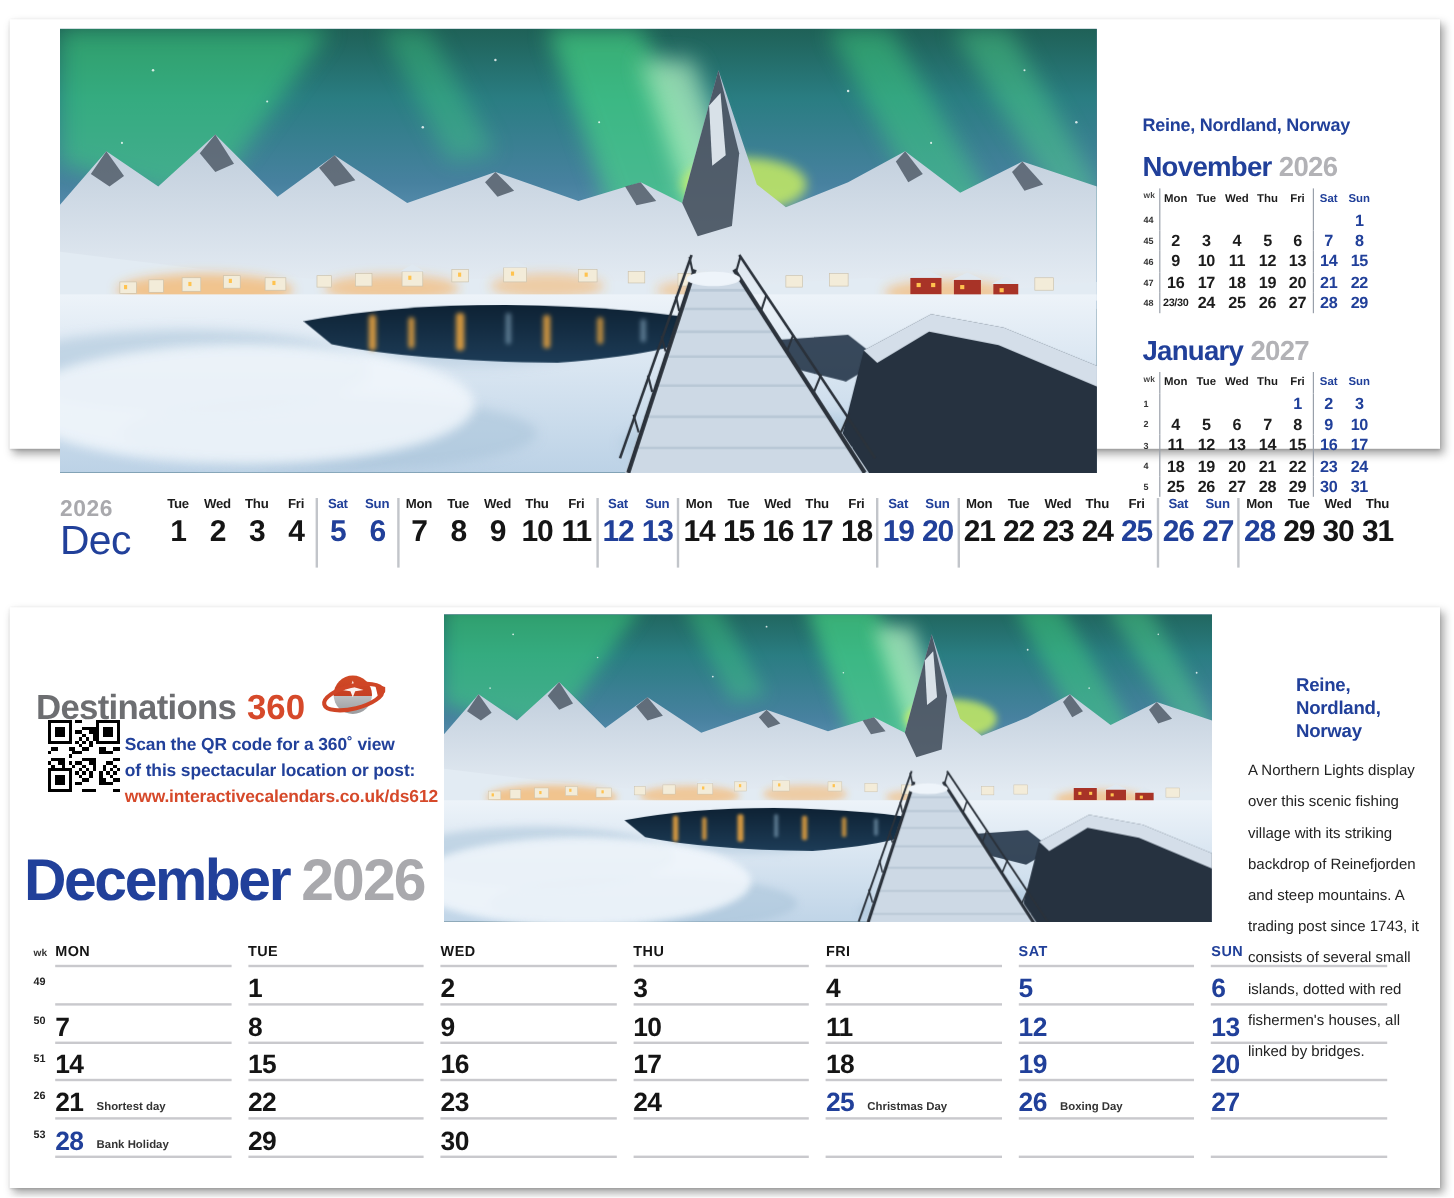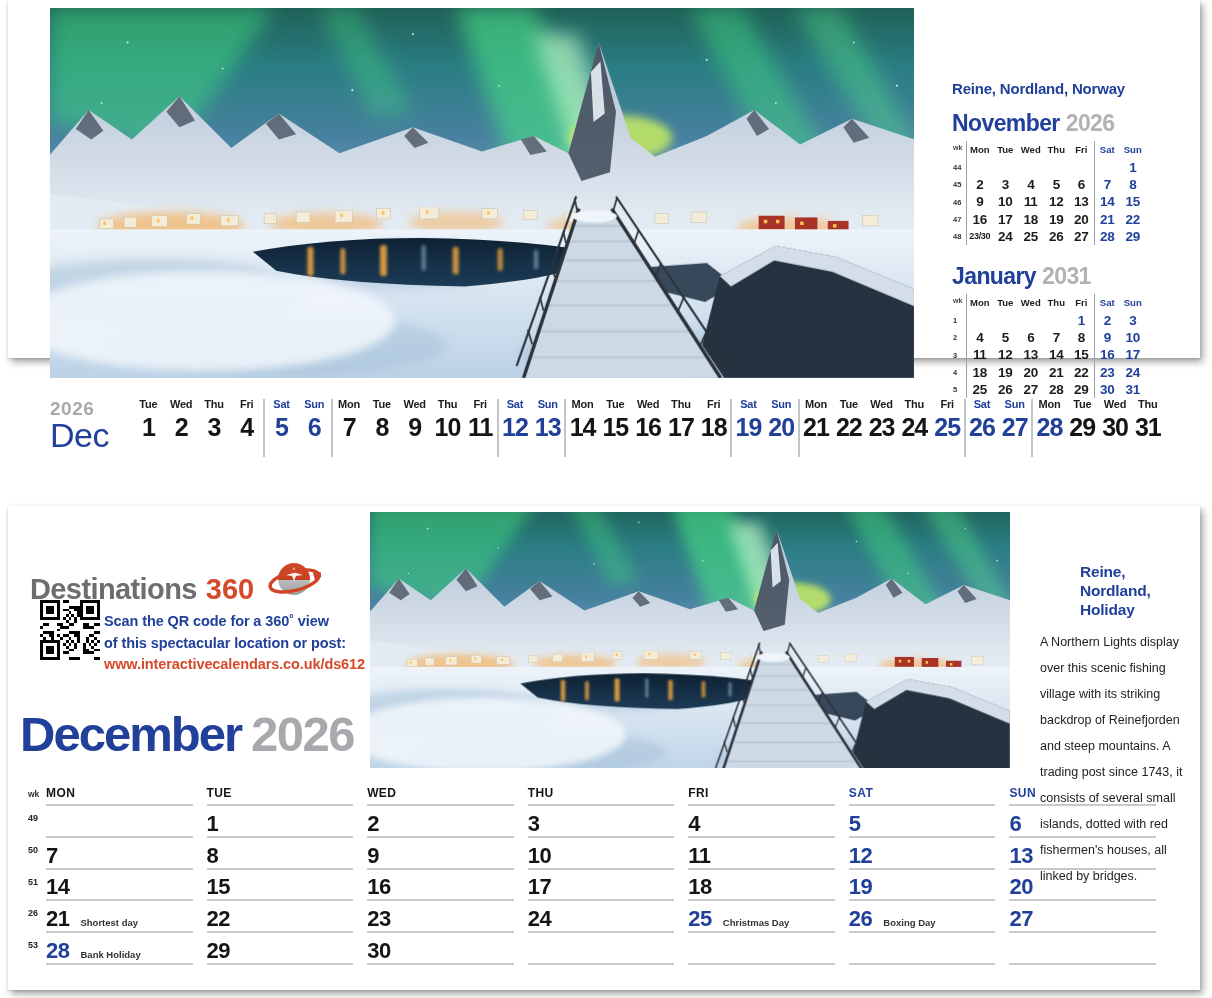--- a/index.html
+++ b/index.html
@@ -7,21 +7,21 @@
     --red:#D6492A;
     --gray-year:#A9A9AD;
     --brand-gray:#6D6E71;
     --line:#C9C9CD;
   }
   *{box-sizing:border-box;margin:0;padding:0;}
   body{width:1212px;height:998px;position:relative;background:#fff;
        font-family:"Liberation Sans",sans-serif;overflow:hidden;}
   .card{position:absolute;left:8px;width:1192px;background:#fff;
         box-shadow:3px 4px 7px rgba(30,30,30,.40),0 1px 2px rgba(0,0,0,.15);}
-  #card-top{top:0;height:358px;}
+  #card-top{top:16px;height:358px;}
   #card-bottom{top:506px;height:484px;}
 
   .photo{position:absolute;overflow:hidden;background:#2a5c74;}
   #photo-top{left:42px;top:8px;width:864px;height:370px;}
   #photo-bottom{left:362px;top:6px;width:640px;height:256px;}
   .photo svg{display:block;width:100%;height:100%;}
 
   
   .side{position:absolute;left:944px;top:80px;width:208px;}
   .loc{font-size:15px;font-weight:700;color:var(--navy);letter-spacing:-.2px;}
@@ -325,21 +325,21 @@
           <div class="md">25</div>
           <div class="md">26</div>
           <div class="md divr">27</div>
           <div class="md blue">28</div>
           <div class="md blue">29</div>
         </div>
     </div>
 
     <div class="mini" style="margin-top:18px;">
       <div class="mini-head">
-        <span>January</span><span class="yr">2031</span>
+        <span>January</span><span class="yr">2027</span>
       </div>
       <div class="mini-table">
           <div class="mh wkh divr">wk</div>
           <div class="mh">Mon</div>
           <div class="mh">Tue</div>
           <div class="mh">Wed</div>
           <div class="mh">Thu</div>
           <div class="mh divr">Fri</div>
           <div class="mh blue">Sat</div>
           <div class="mh blue">Sun</div>
@@ -769,21 +769,21 @@
 
   <div class="photo" id="photo-bottom">
     <svg viewBox="0 0 1000 428" preserveAspectRatio="xMidYMid slice">
         <use href="#scene"></use>
       </svg>
   </div>
 
   <div class="info">
     <div class="info-title">
       <div>Reine, Nordland,</div>
-      <div>Holiday</div>
+      <div>Norway</div>
     </div>
     <div class="info-body">A Northern Lights display over this scenic fishing village with its striking backdrop of Reinefjorden and steep mountains. A trading post since 1743, it consists of several small islands, dotted with red fishermen's houses, all linked by bridges.</div>
   </div>
 
   <div class="grid" id="grid">
       <div class="gwkh">wk</div>
       <div class="gh">MON</div>
       <div class="gh">TUE</div>
       <div class="gh">WED</div>
       <div class="gh">THU</div>

